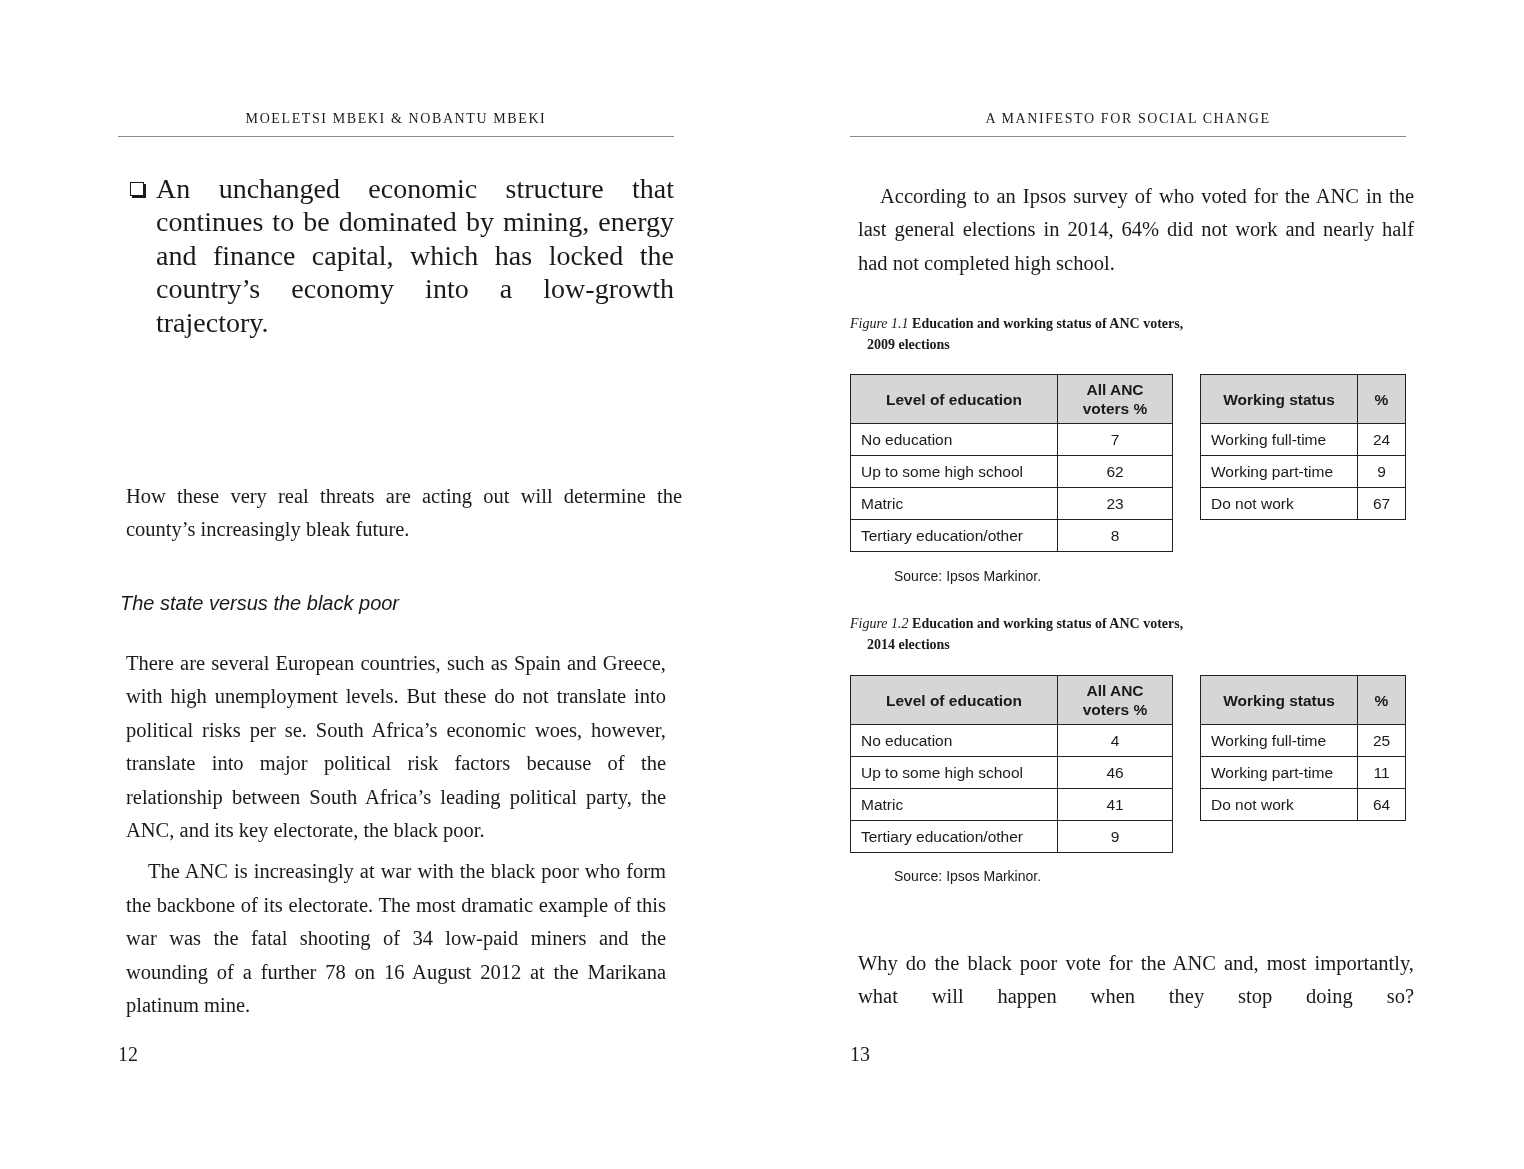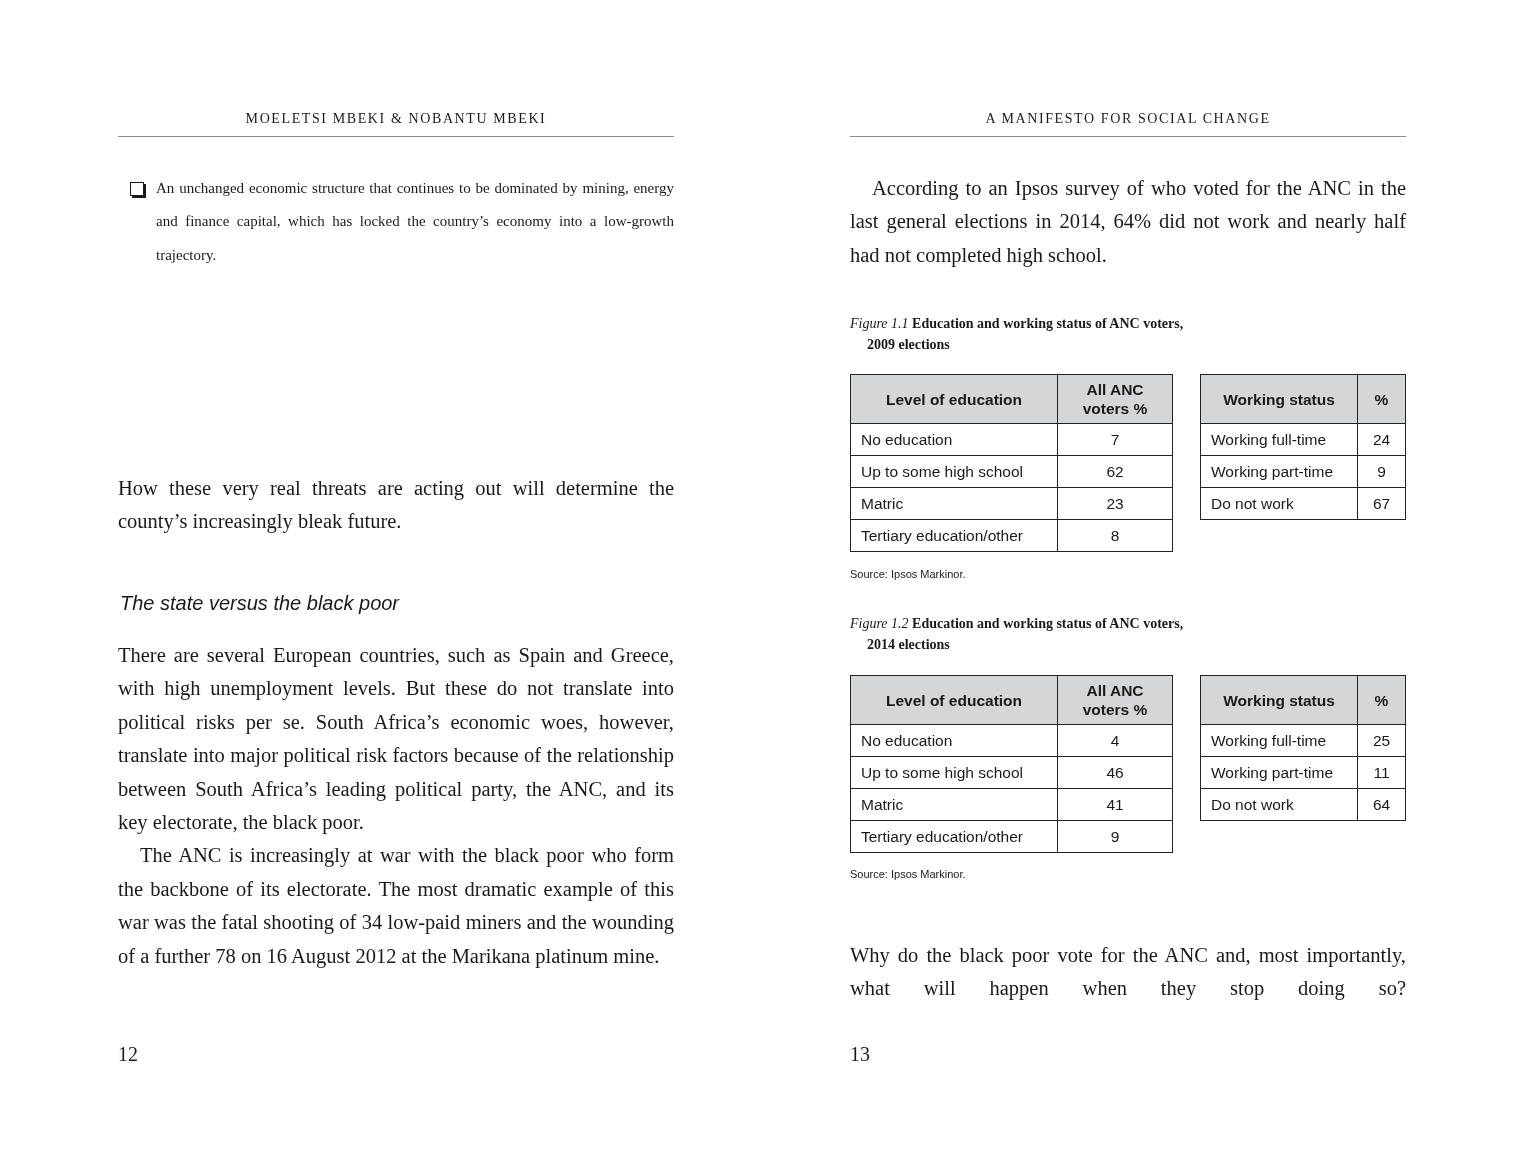--- a/index.html
+++ b/index.html
@@ -4,39 +4,39 @@
 <style>
   html, body { margin:0; padding:0; background:#ffffff; }
   body { width:1524px; height:1169px; position:relative; overflow:hidden; color:#1a1a1a;
          font-family:"Liberation Serif","DejaVu Serif",serif; }
   .page { position:absolute; top:0; width:556px; }
   .page.left { left:118px; }
   .page.right { left:850px; }
   .running-head { position:absolute; top:111px; left:0; width:556px; text-align:center;
                   font-size:14px; letter-spacing:1.6px; text-transform:uppercase; }
   .rule { position:absolute; top:136px; left:0; width:556px; height:0; border-top:1px solid #8a8a8a; }
-  .body-text { font-size:20.5px; line-height:33.4px; text-align:justify; margin:0; }
+  .body-text { font-size:20.5px; line-height:33.4px; text-align:justify; margin:8px; }
   .indent { text-indent:22px; }
   .bullets { position:absolute; top:172px; left:10px; width:546px; }
-  .bullet-item { position:relative; padding-left:28px; font-size:15px; line-height:33.4px;
+  .bullet-item { position:relative; padding-left:28px; font-size:28px; line-height:33.4px;
                  text-align:justify; }
   .bullet-icon { position:absolute; left:2px; top:10px; width:12px; height:12px;
                  border:1px solid #1a1a1a; box-shadow:2px 2px 0 0 #1a1a1a; }
   .heading { font-family:"Liberation Sans","DejaVu Sans",sans-serif; font-style:italic;
              font-size:20px; position:absolute; left:2px; top:592px; }
   .page-number { position:absolute; top:1043px; width:556px; font-size:20px; }
   .fig-caption { font-size:14px; line-height:21px; font-weight:bold; }
   .fig-caption .fig-label { font-style:italic; font-weight:normal; }
   .fig-caption .cont { padding-left:17px; display:block; }
   table.data { border-collapse:collapse; font-family:"Liberation Sans","DejaVu Sans",sans-serif;
                font-size:15.5px; position:absolute; }
   table.data th, table.data td { border:1.5px solid #222; height:31px; padding:0 10px; }
   table.data th { background:#d4d6d8; font-weight:bold; height:48px; line-height:19px; text-align:center; }
   table.data td.num { text-align:center; }
-  .source { font-family:"Liberation Sans","DejaVu Sans",sans-serif; font-size:11px; position:absolute; }
+  .source { font-family:"Liberation Sans","DejaVu Sans",sans-serif; font-size:14px; position:absolute;margin-left:44px; }
 </style>
 </head>
 <body>
 
 <div class="page left">
   <div class="running-head">Moeletsi Mbeki &amp; Nobantu Mbeki</div>
   <div class="rule"></div>
 
   <div class="bullets">
     <div class="bullet-item">

